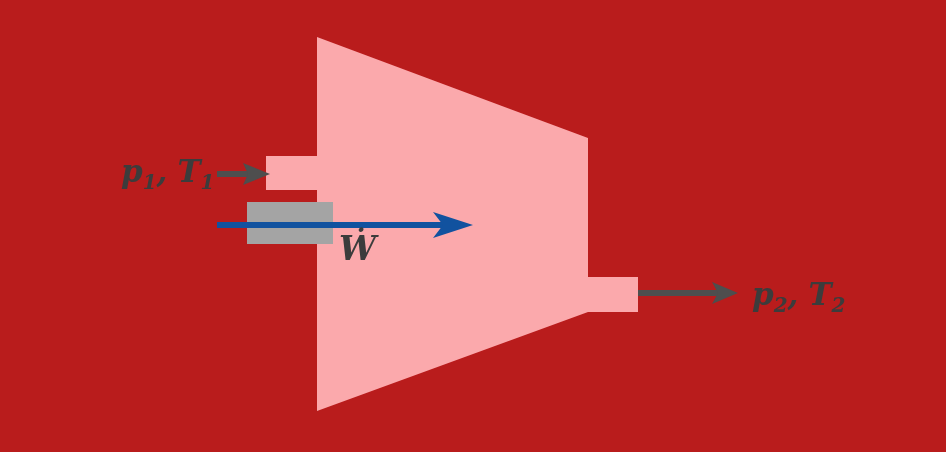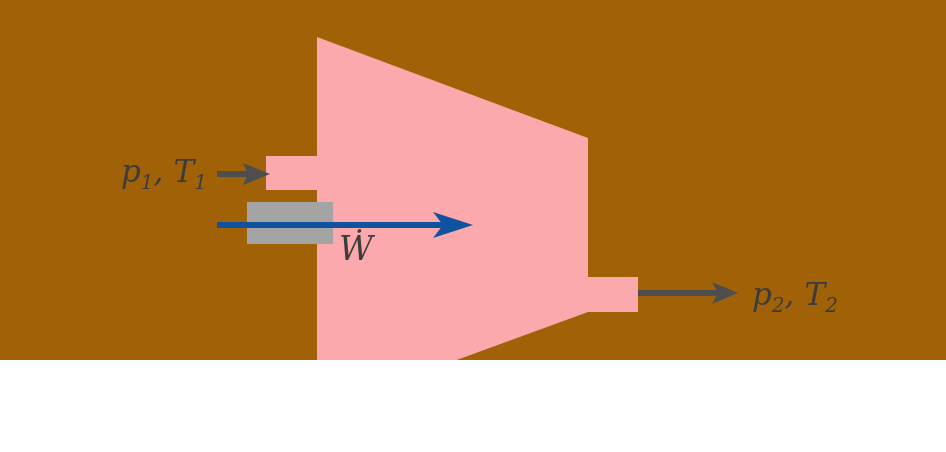--- a/index.html
+++ b/index.html
@@ -1,22 +1,23 @@
 <!DOCTYPE html>
 <html><head>
 <meta charset="utf-8">
 <style>
   html, body { margin: 0; padding: 0; background: #ffffff; }
   .canvas {
     position: relative;
     width: 946px;
-    height: 360px;
-    background: #a16207;
+    height: 452px;
+    background: #b91c1c;
     overflow: hidden;
     font-family: "DejaVu Serif", serif;
+    font-weight: bold;
   }
   .canvas svg { position: absolute; left: 0; top: 0; display: block; }
   .math-label {
     font-family: "DejaVu Serif", serif;
     font-style: italic;
     font-size: 31px;
   }
   .sub { font-size: 20px; }
   .work-label { font-size: 33px; }
 </style>

